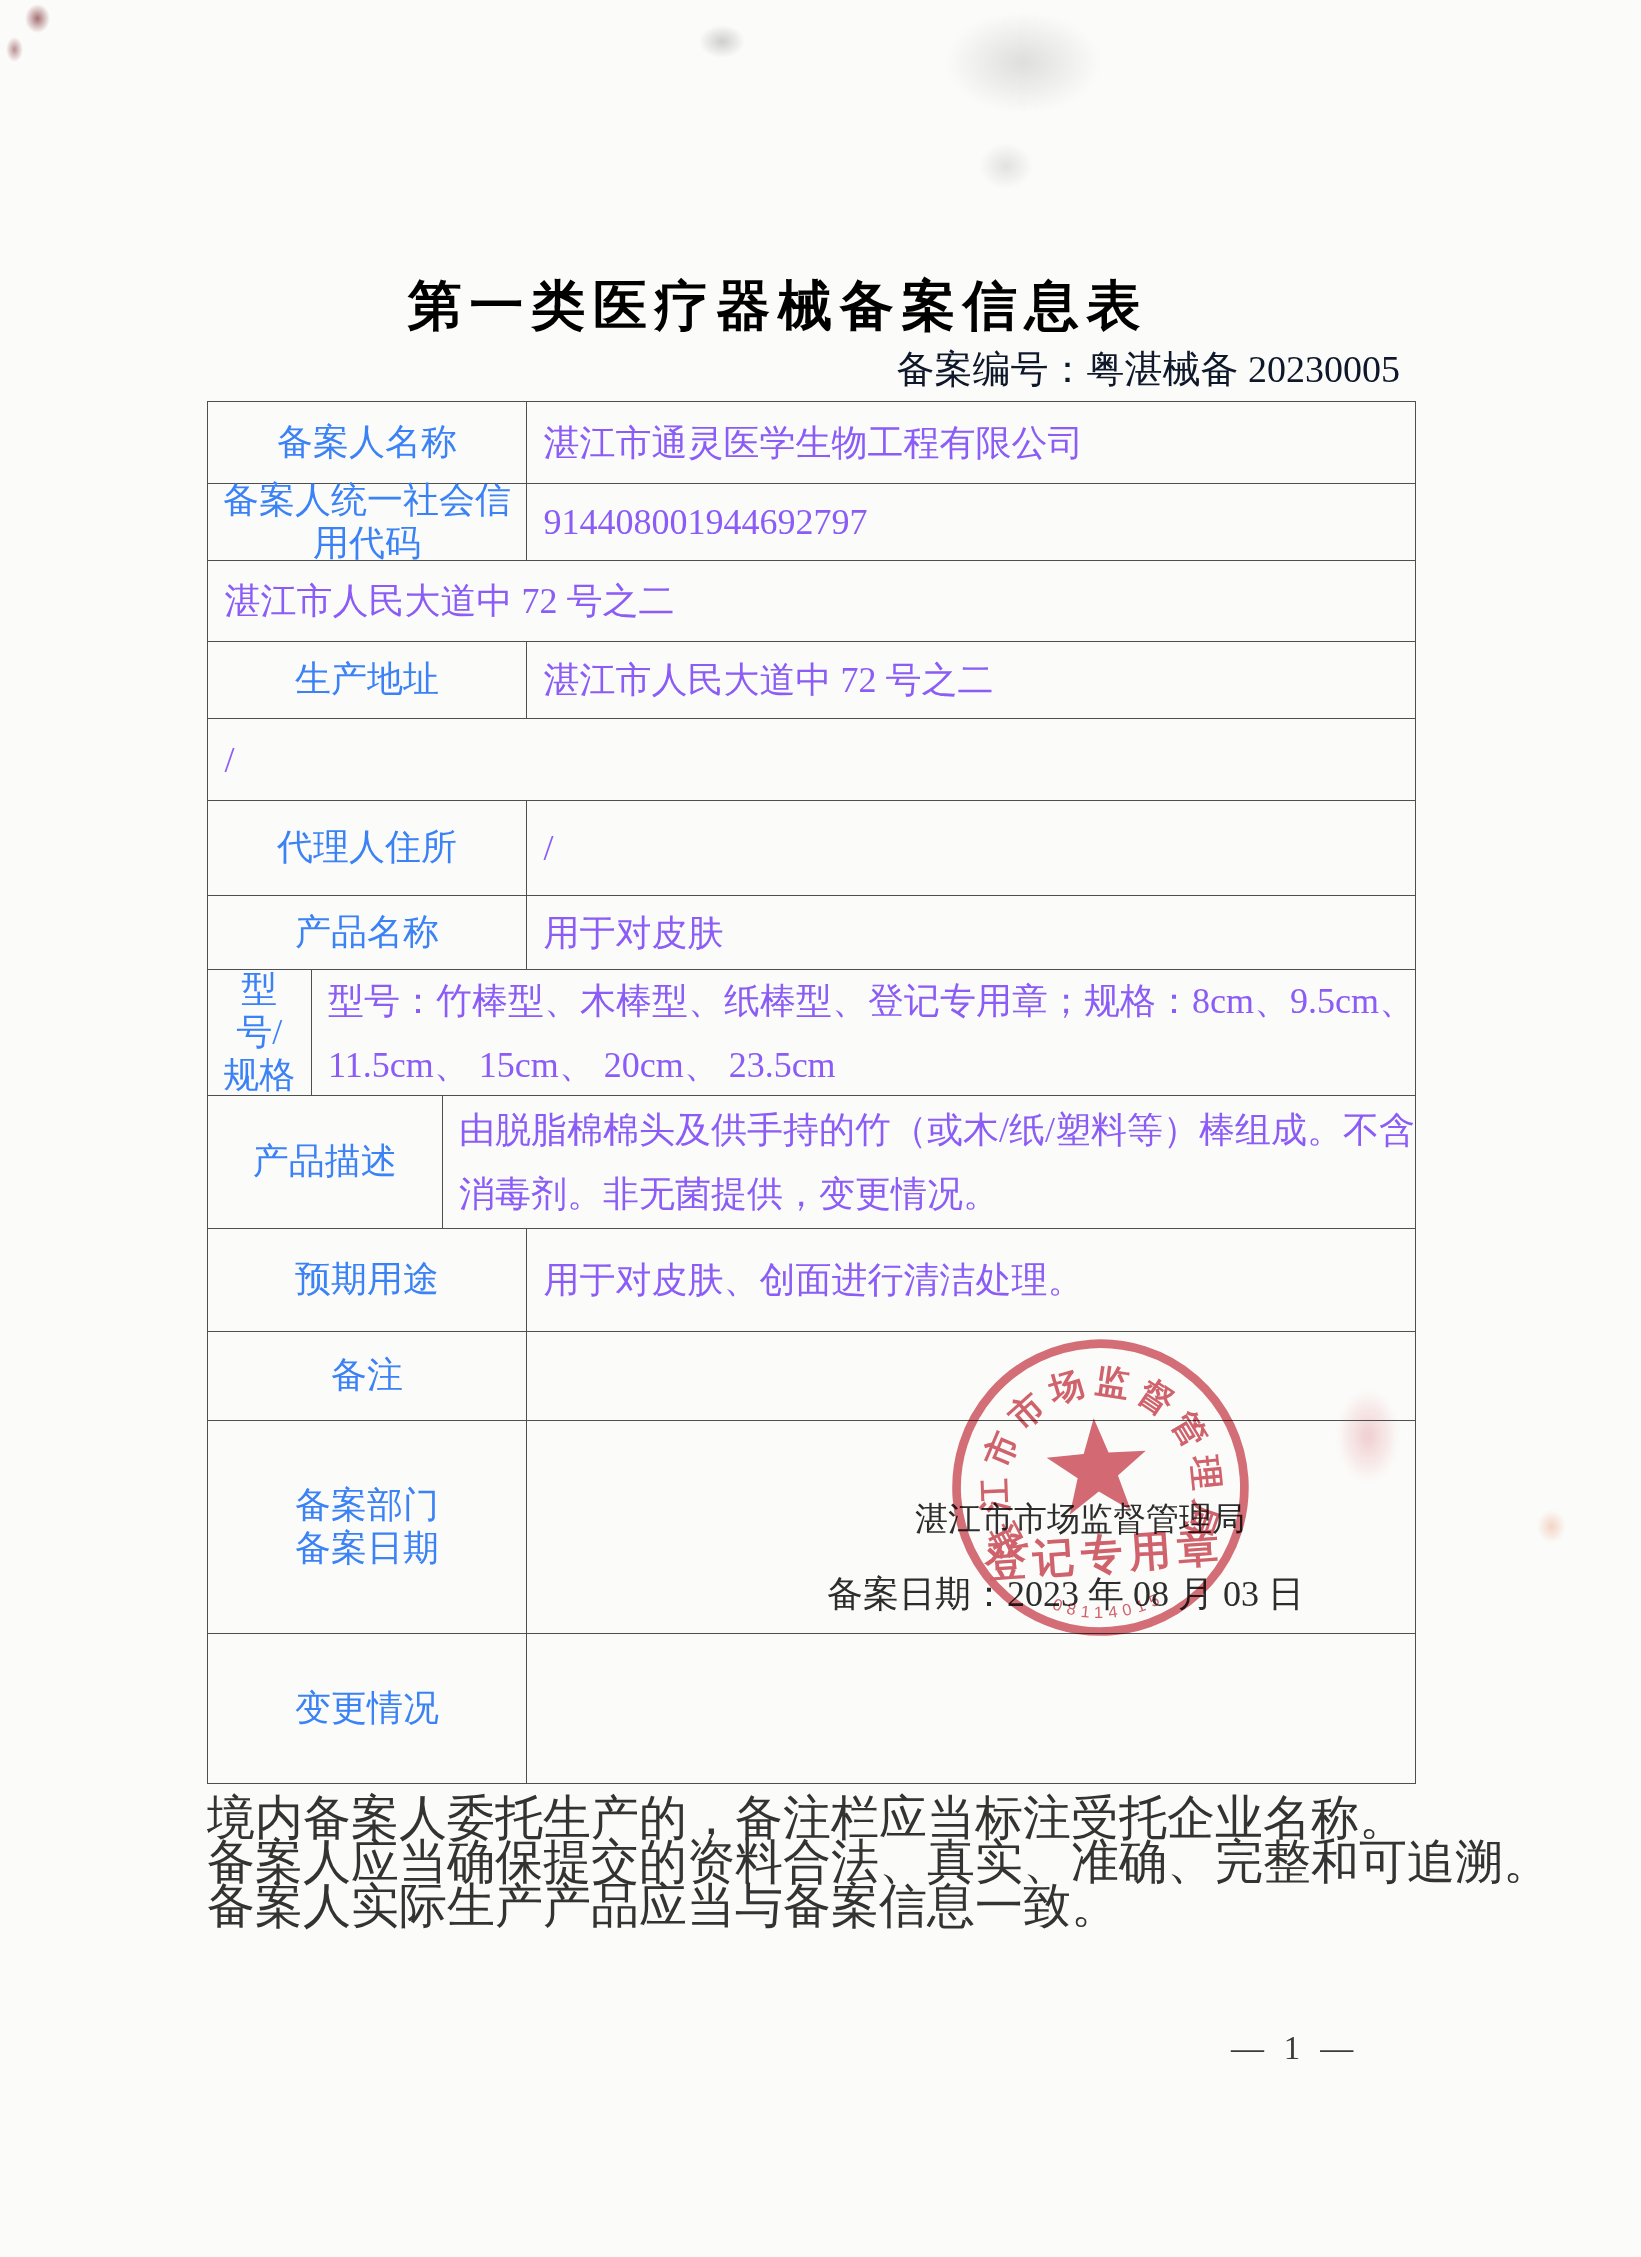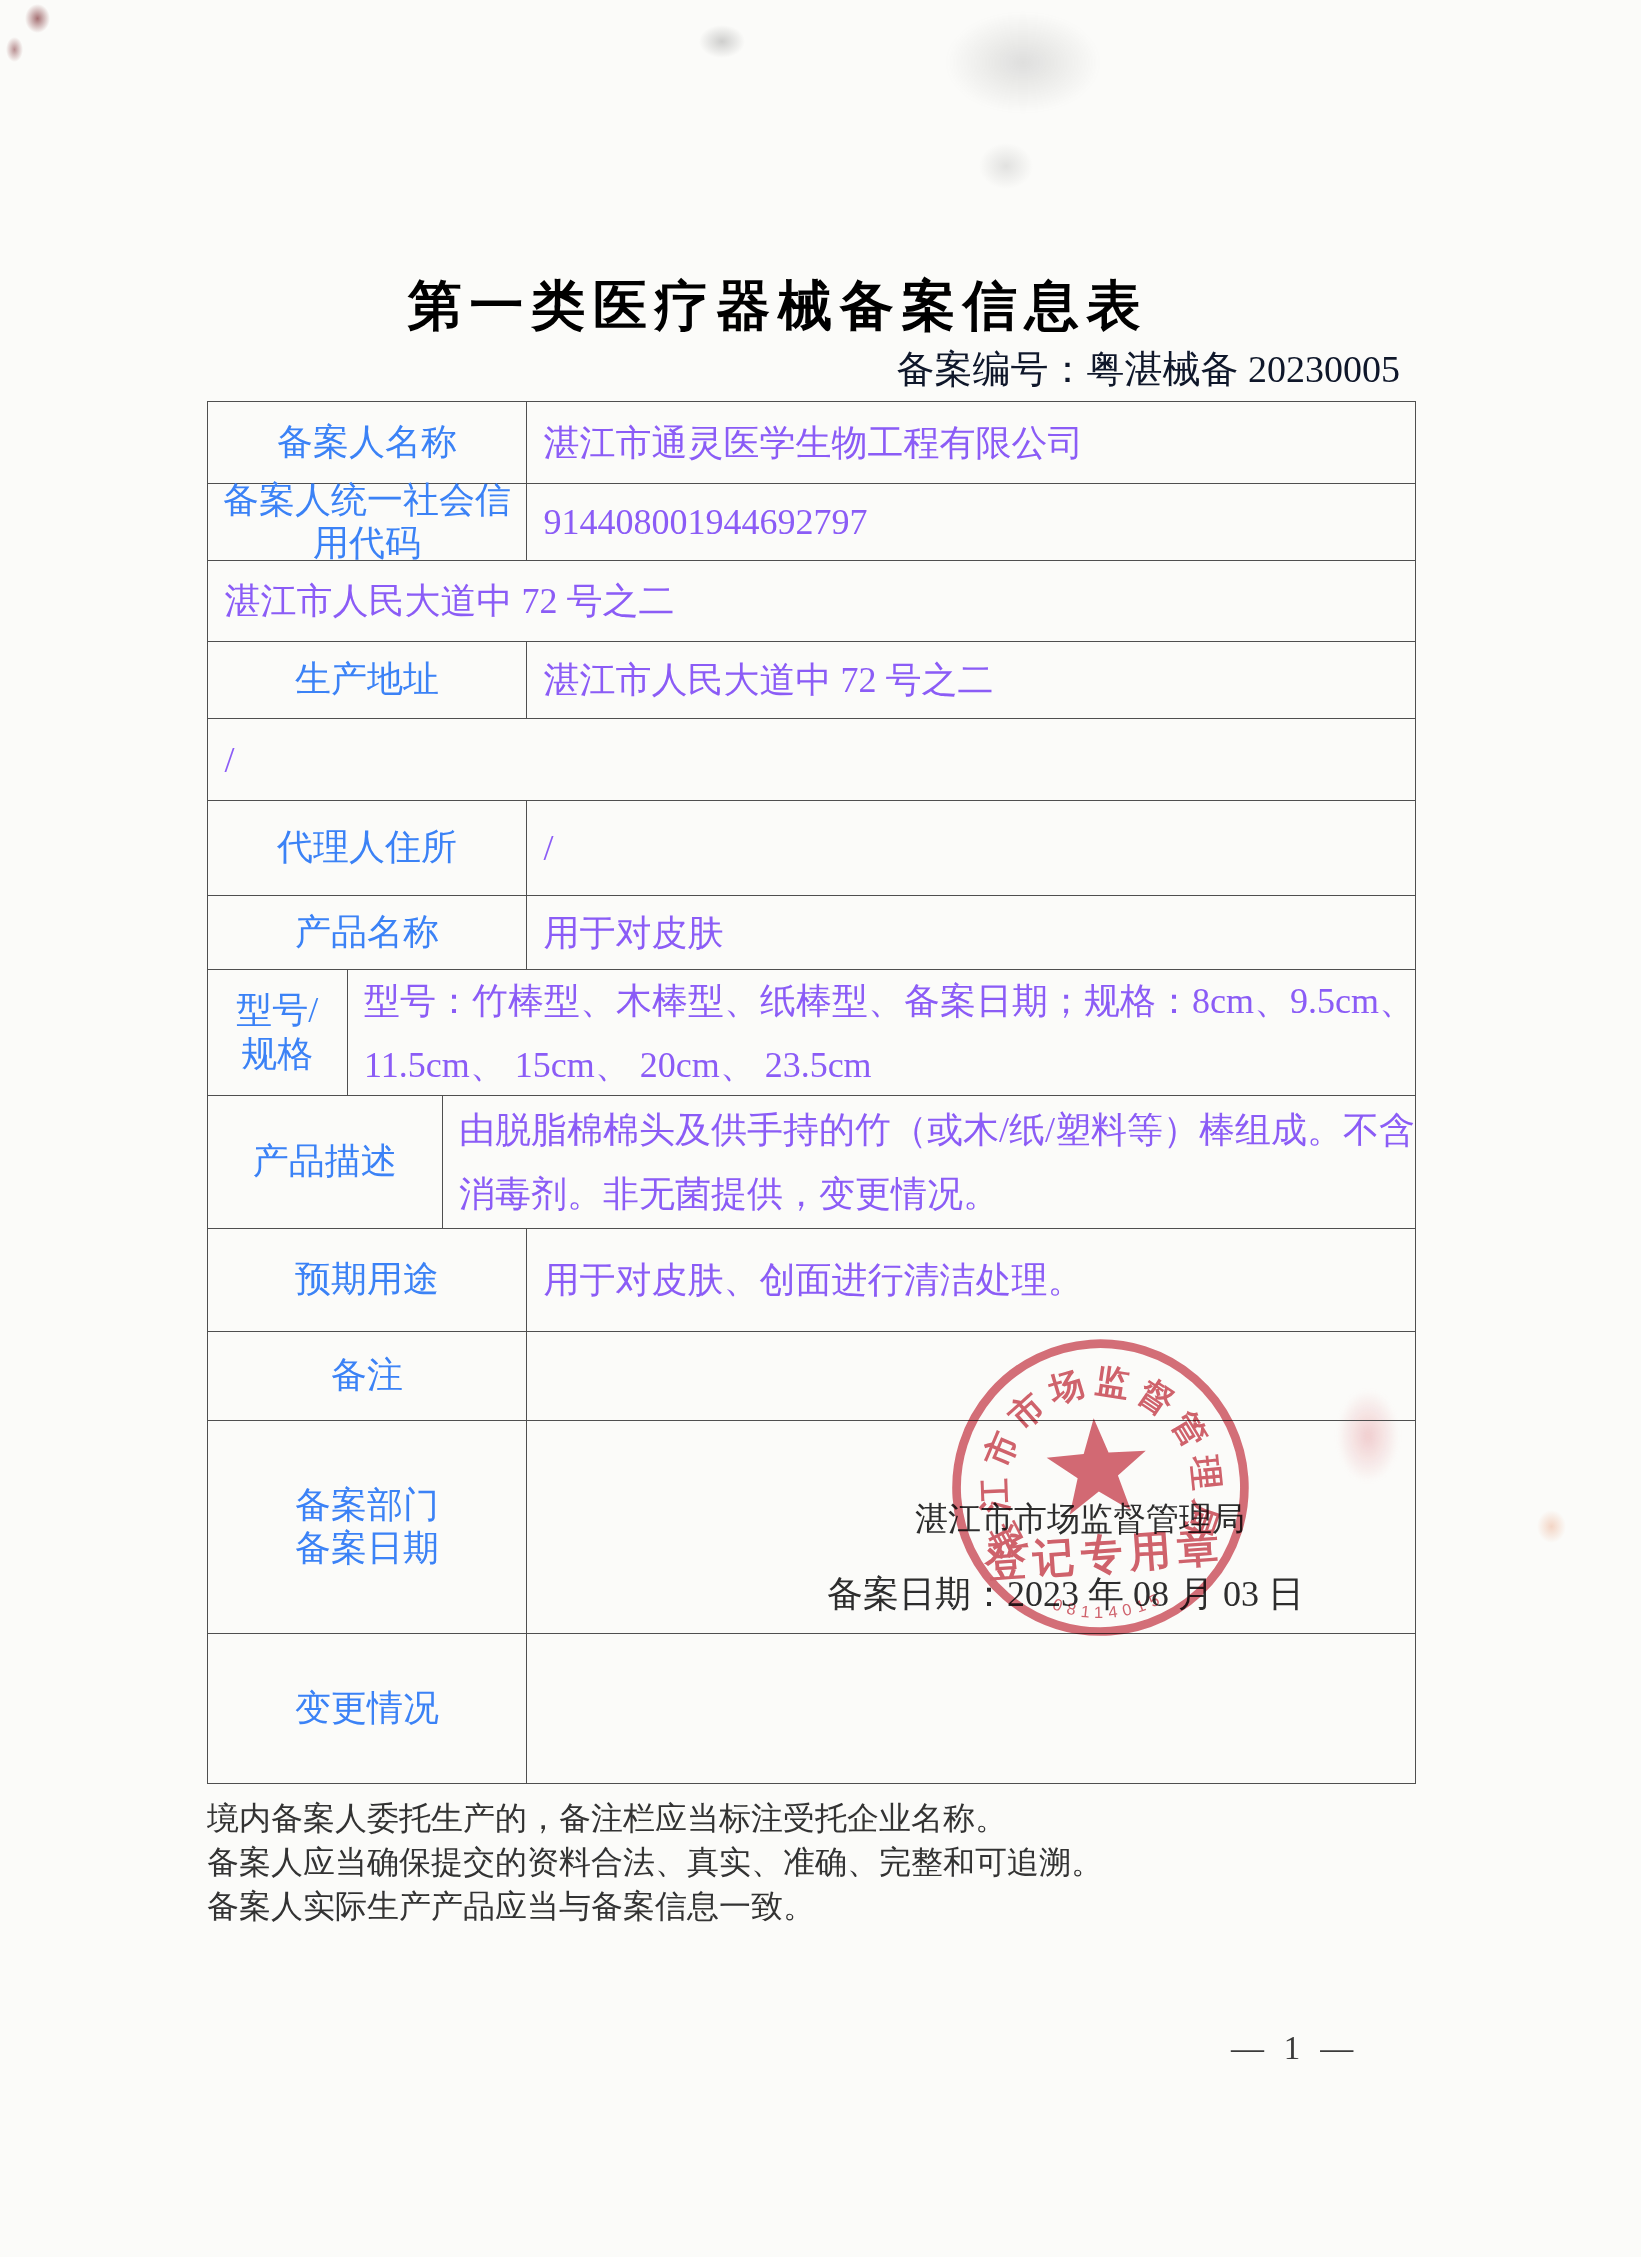--- a/index.html
+++ b/index.html
@@ -41,21 +41,21 @@
   }
   .cell.val{
     flex:1;display:flex;flex-direction:column;justify-content:center;
     padding-left:16.4px;font-size:36px;color:#8b5cf6;line-height:64px;
   }
   .cell.val .vline{white-space:nowrap;}
   
   .dept-line{left:915px;top:1497px;font-size:33px;color:#2d2d2d;white-space:nowrap;}
   .date-line{left:827px;top:1570px;font-size:36px;color:#2d2d2d;white-space:nowrap;}
   
-  .footnotes{left:207px;top:1796px;font-size:32px;line-height:44px;color:#333;}
+  .footnotes{left:207px;top:1796px;font-size:48px;line-height:44px;color:#333;}
   .page-num{left:1295px;top:2030px;transform:translateX(-50%);font-size:33px;color:#3a3a3a;letter-spacing:5.8px;white-space:nowrap;}
   
   .stamp{
     left:946px;top:1333px;width:311px;height:311px;
     transform:rotate(-4deg);
     mix-blend-mode:multiply;opacity:.88;
     pointer-events:none;
   }
   
   .smudge{pointer-events:none;}
@@ -112,21 +112,21 @@
   </div>
 
   <div class="trow" style="height:74px">
     <div class="cell lbl">产品名称</div>
     <div class="cell val">用于对皮肤</div>
   </div>
 
   <div class="trow" style="height:126px">
     <div class="cell lbl">型号/规格</div>
     <div class="cell val">
-      <div class="vline">型号：竹棒型、木棒型、纸棒型、备案日期；规格：8cm、9.5cm、</div>
+      <div class="vline">型号：竹棒型、木棒型、纸棒型、登记专用章；规格：8cm、9.5cm、</div>
       <div class="vline">11.5cm、 15cm、 20cm、 23.5cm</div>
     </div>
   </div>
 
   <div class="trow" style="height:133px">
     <div class="cell lbl">产品描述</div>
     <div class="cell val">
       <div class="vline">由脱脂棉棉头及供手持的竹（或木/纸/塑料等）棒组成。不含</div>
       <div class="vline">消毒剂。非无菌提供，变更情况。</div>
     </div>

